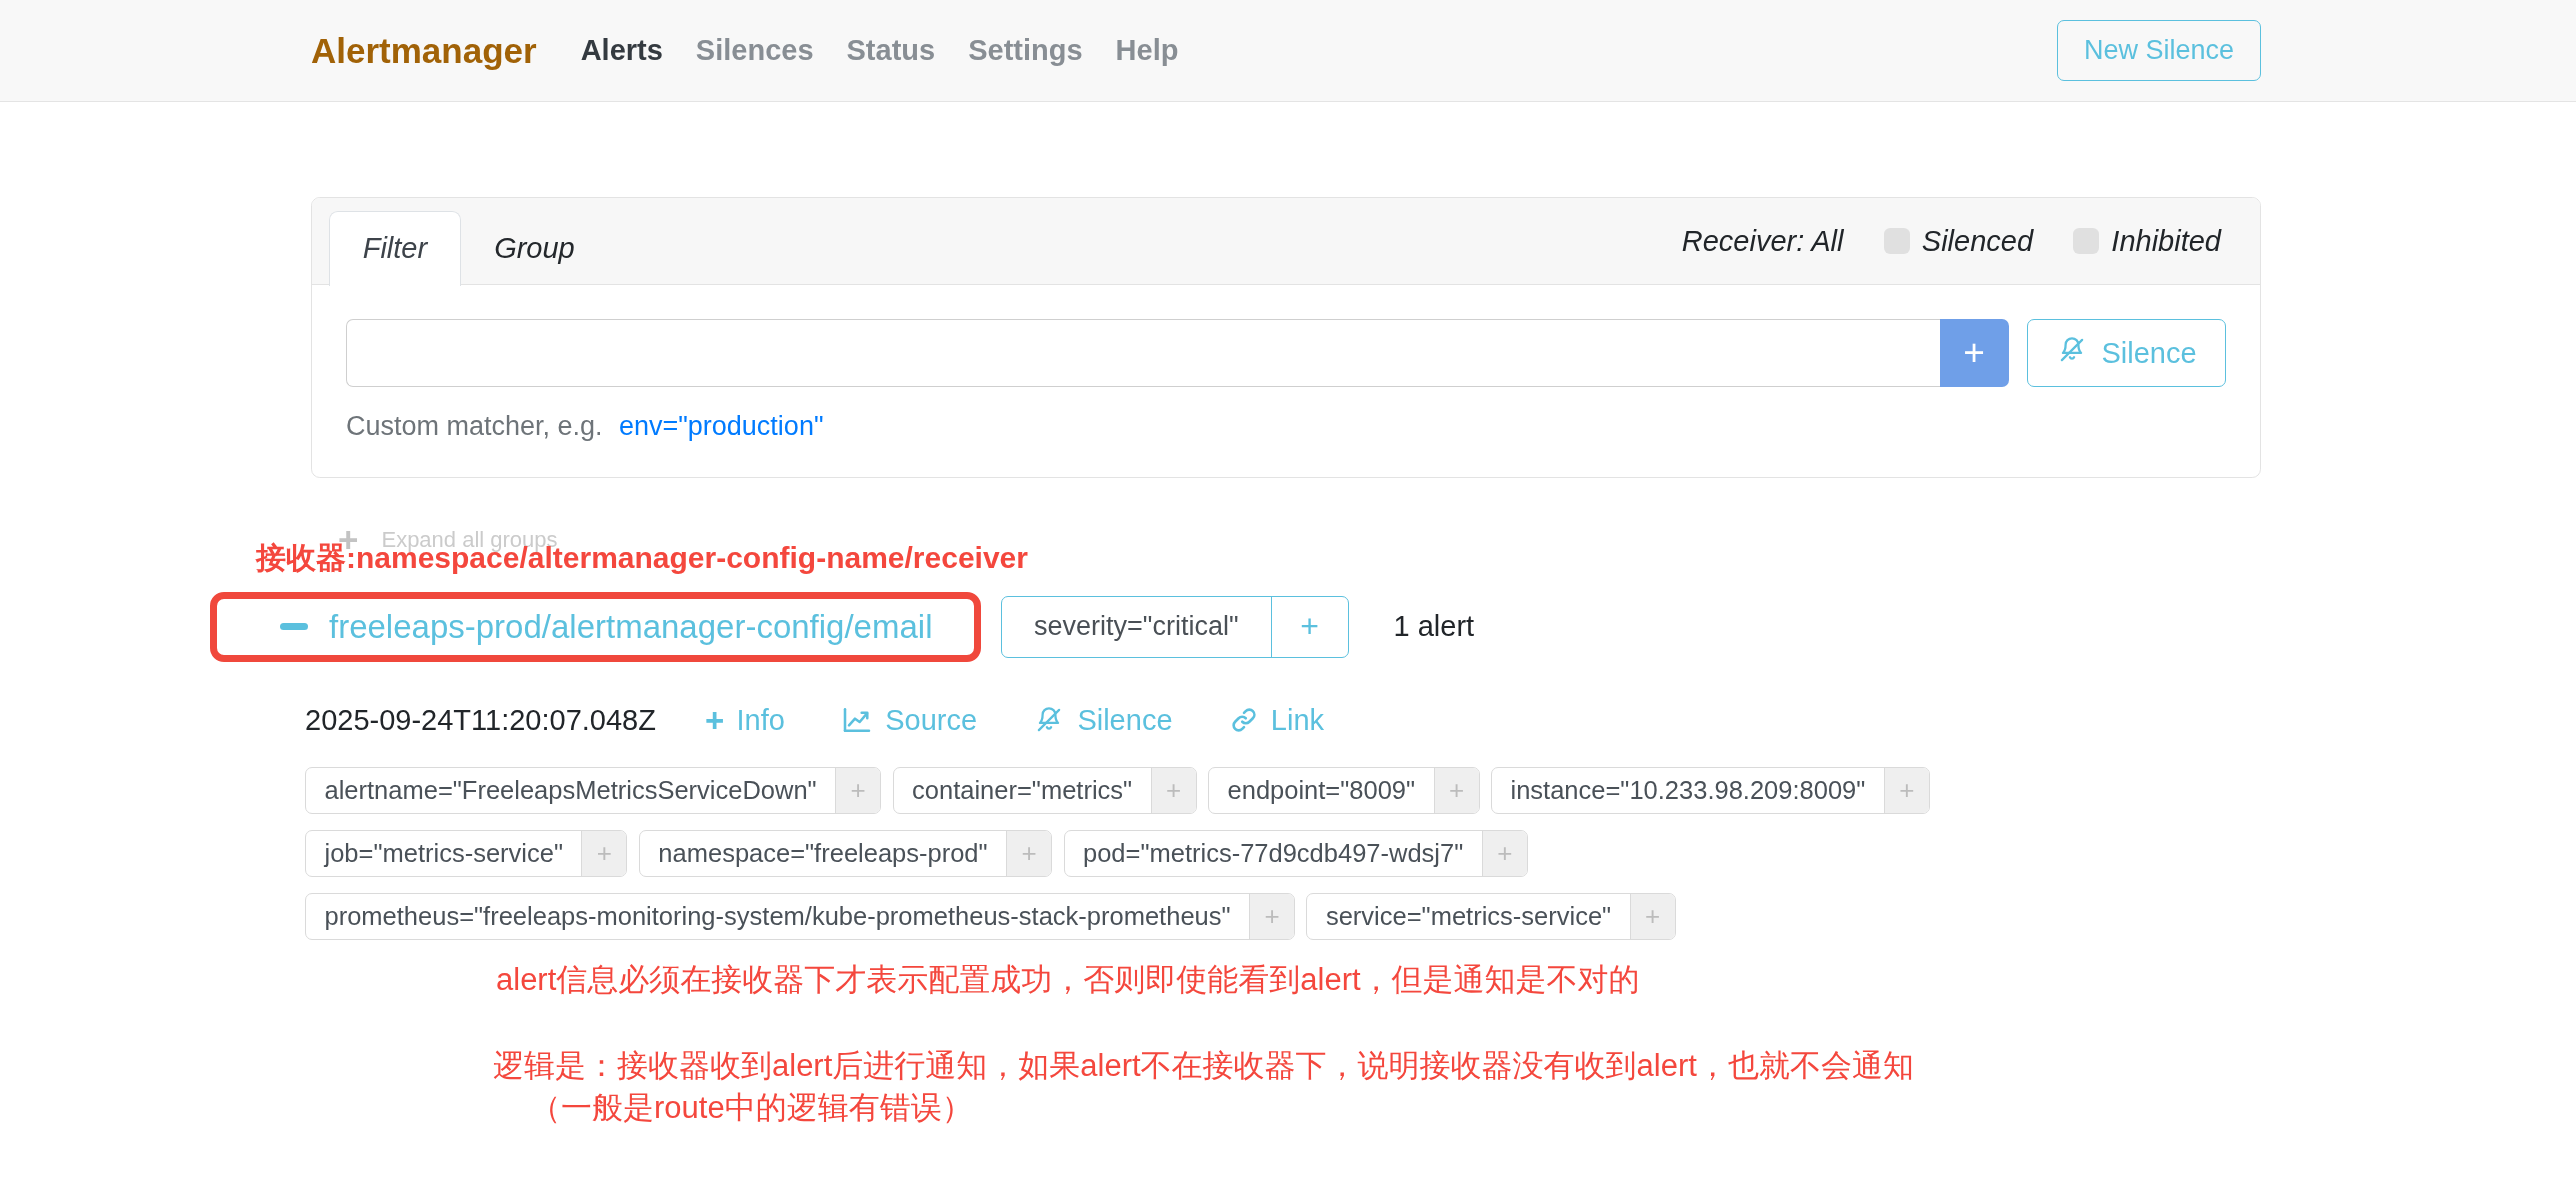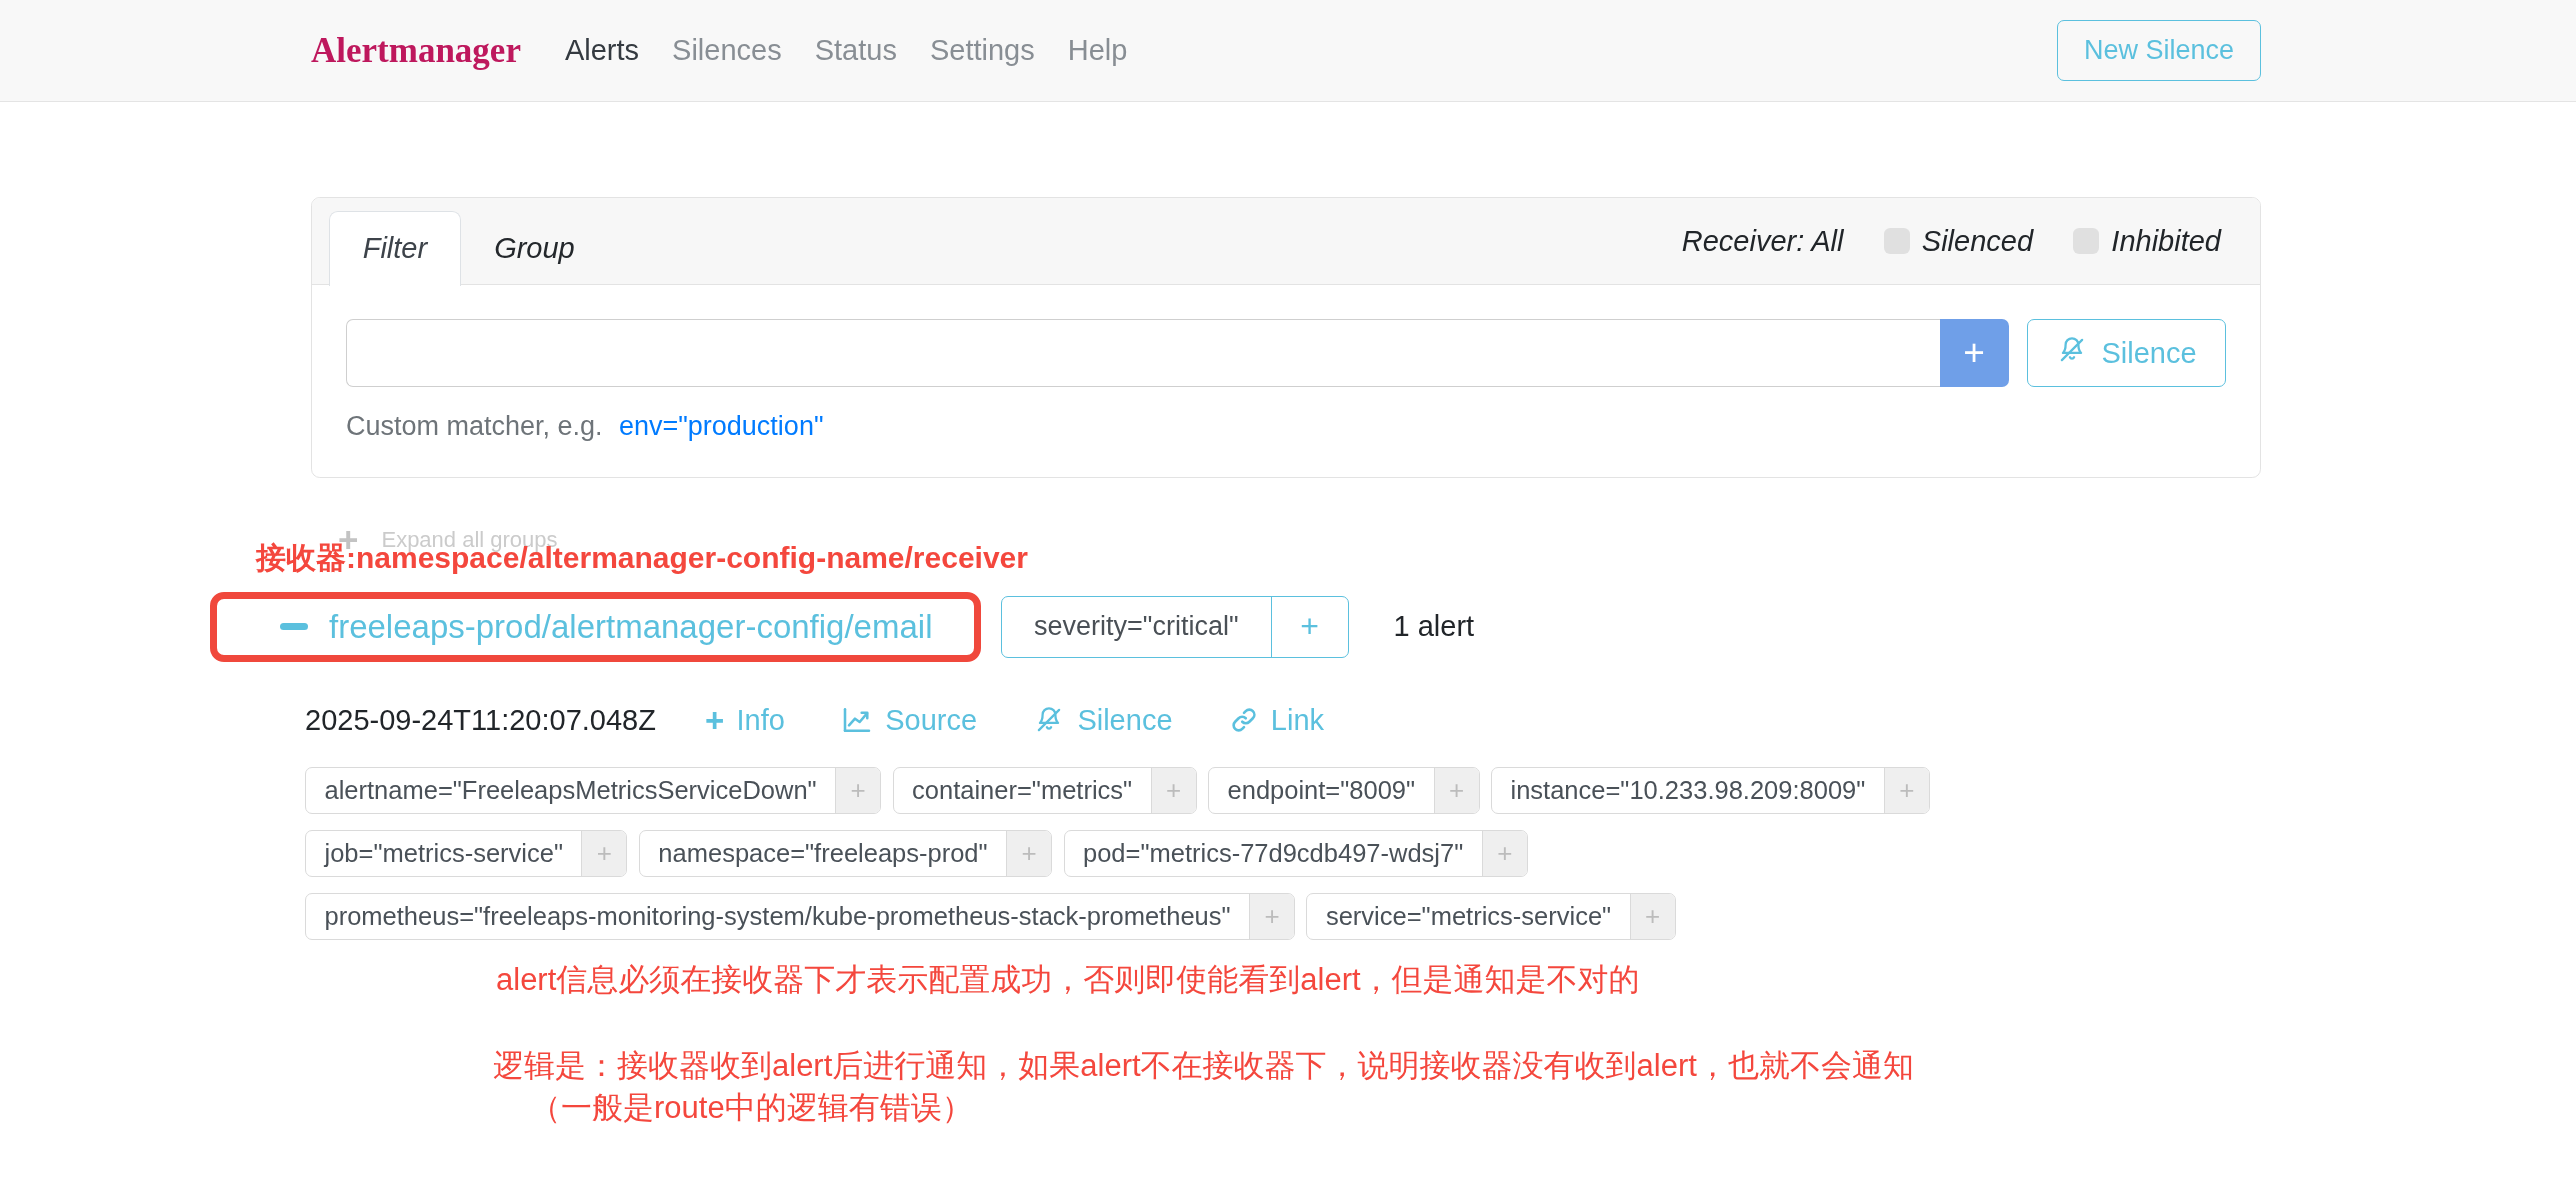--- a/index.html
+++ b/index.html
@@ -8,23 +8,23 @@
   *{box-sizing:border-box;}
   html,body{margin:0;padding:0;}
   body{
     width:2576px;height:1184px;position:relative;overflow:hidden;
     background:#ffffff;font-family:"Liberation Sans","DejaVu Sans",sans-serif;
     color:#212529;
   }
   
   .navbar{height:102px;background:#f8f8f8;border-bottom:1.8px solid #e4e4e4;display:flex;align-items:center;}
   .nav-inner{width:1950px;margin-left:311px;display:flex;align-items:center;}
-  .brand{font-size:35px;font-weight:600;color:#be185d;margin-right:44px;text-decoration:none;cursor:pointer;font-family:Liberation Serif, serif;}
+  .brand{font-size:35px;font-weight:600;color:#a16207;margin-right:44px;text-decoration:none;cursor:pointer;}
   .nav-links{display:flex;align-items:center;}
-  .nav-link{font-size:29px;color:#888e94;margin-right:33px;text-decoration:none;cursor:pointer;}
+  .nav-link{font-size:29px;color:#888e94;margin-right:33px;text-decoration:none;cursor:pointer;font-weight:bold;}
   .nav-link.active{color:#343a40;}
   .btn-new-silence{
     margin-left:auto;font-size:27px;color:var(--teal);border:1.8px solid var(--teal);
     border-radius:7px;padding:14px 26px;background:transparent;cursor:pointer;
     font-family:inherit;
   }
   
   .card{margin:95px 0 0 311px;width:1950px;border:1.8px solid #e3e3e3;border-radius:8.8px;background:#fff;}
   .card-header{
     background:#f7f7f7;border-bottom:1.8px solid #e3e3e3;border-radius:8px 8px 0 0;

